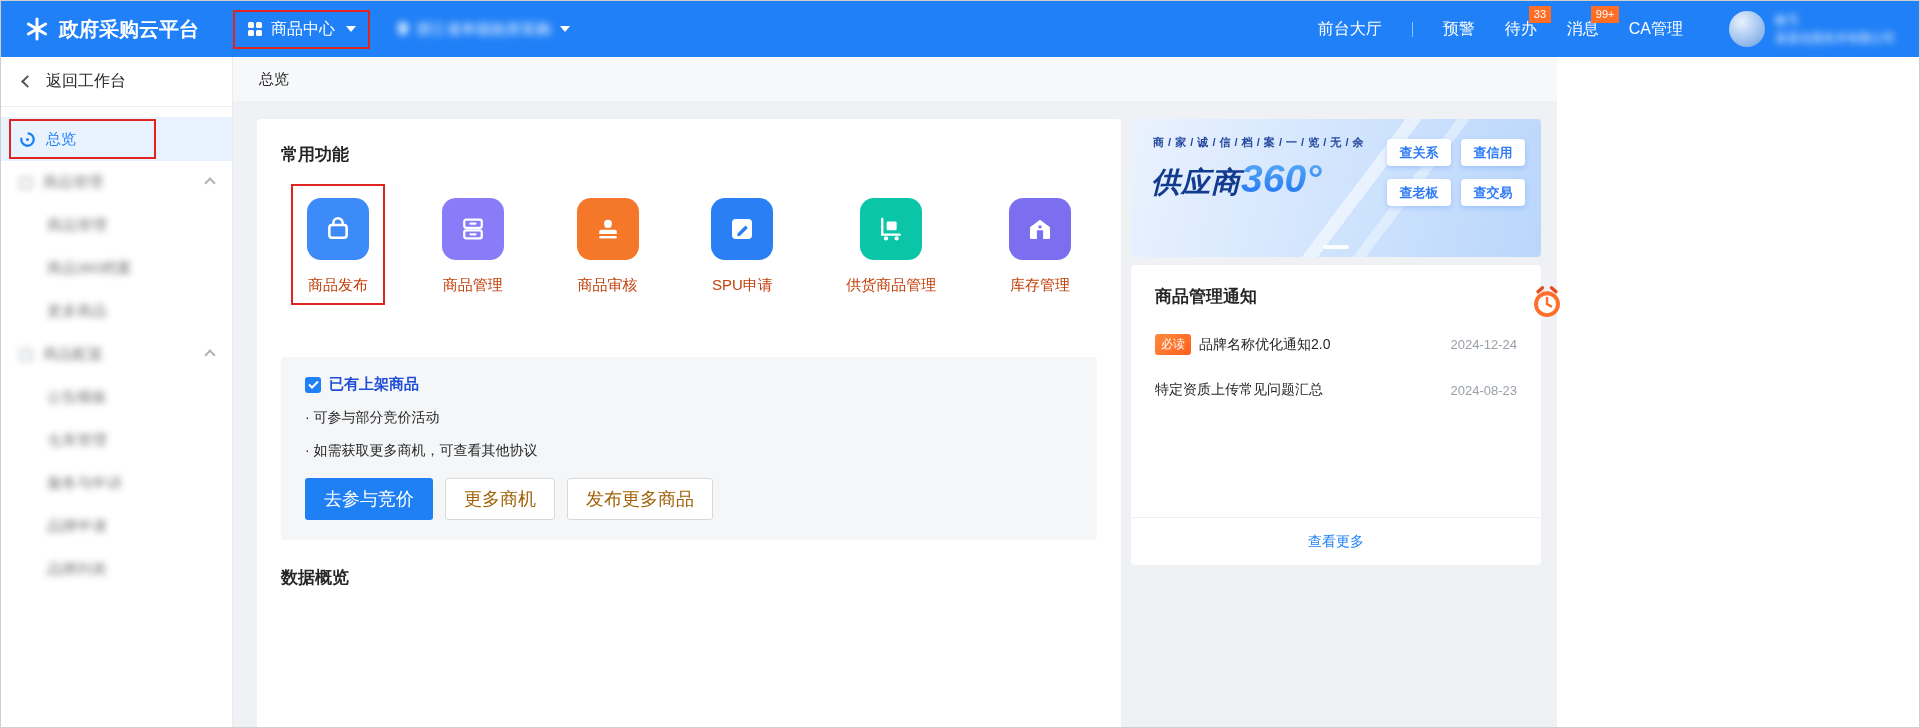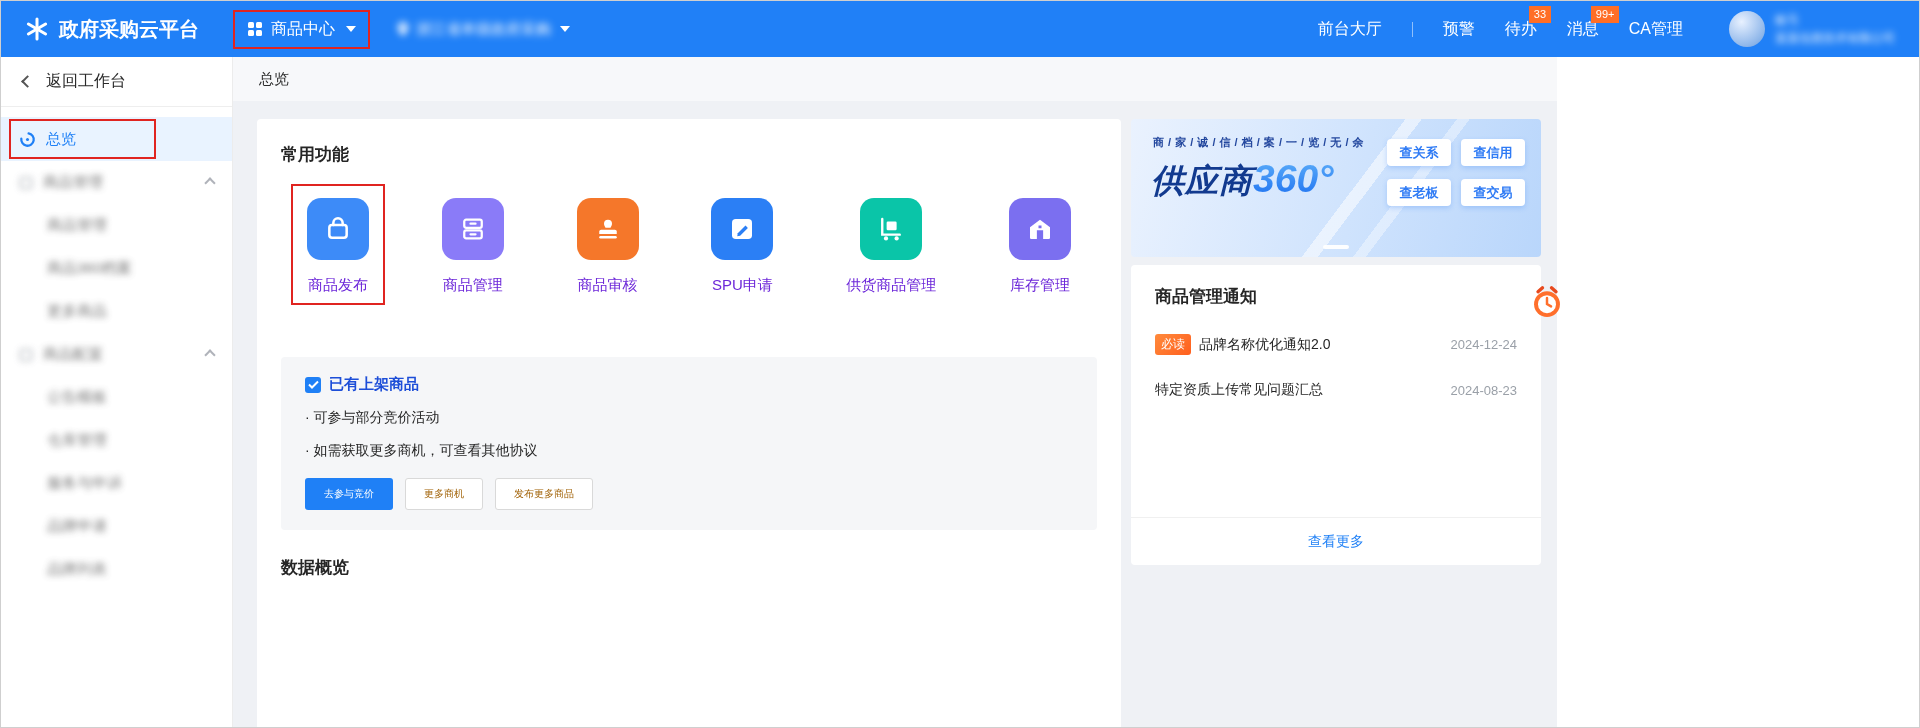--- a/index.html
+++ b/index.html
@@ -37,38 +37,38 @@
   .breadcrumb{position:absolute;top:56px;left:232px;width:1324px;height:44px;background:#F7F8FA;display:flex;align-items:center;padding:0 26px;font-size:15px;color:#2a2a2a;z-index:1;}
   .content{position:absolute;top:100px;left:232px;width:1324px;bottom:0;background:#EFF1F5;overflow:hidden;z-index:1;}
   .white-strip{position:absolute;top:56px;left:1556px;right:0;bottom:0;background:#fff;z-index:1;}
 
   
   .main-card{position:absolute;left:24px;top:18px;width:864px;height:660px;background:#fff;border-radius:4px;padding:24px;}
   .section-title{font-size:17px;font-weight:bold;color:#262626;}
   .fn-row{display:flex;justify-content:space-between;margin-top:32px;padding:0 26px;}
   .fn-item{position:relative;display:flex;flex-direction:column;align-items:center;gap:16px;cursor:pointer;}
   .fn-icon{width:62px;height:62px;border-radius:14px;display:flex;align-items:center;justify-content:center;flex:none;}
-  .fn-label{font-size:15px;color:#6d28d9;white-space:nowrap;}
+  .fn-label{font-size:15px;color:#c2410c;white-space:nowrap;}
   .fn-anno{position:absolute;left:-16px;right:-16px;top:-14px;bottom:-10px;border:2px solid #E02420;pointer-events:none;}
   .tip-box{margin-top:62px;background:#F5F6F8;border-radius:4px;padding:18px 24px 20px;}
   .tip-head{display:flex;align-items:center;gap:8px;font-size:15px;font-weight:bold;color:#1d4ed8;}
   .checkbox{width:16px;height:16px;border-radius:3px;background:#1F80F6;display:flex;align-items:center;justify-content:center;flex:none;cursor:pointer;}
   .tip-line{font-size:14px;color:#262626;margin-top:15px;}
   .tip-btns{display:flex;gap:12px;margin-top:18px;}
-  .btn{font-size:10px;padding:8px 18px;border-radius:3px;cursor:pointer;border:1px solid transparent;white-space:nowrap;}
+  .btn{font-size:18px;padding:8px 18px;border-radius:3px;cursor:pointer;border:1px solid transparent;white-space:nowrap;}
   .btn.primary{background:#1F80F6;color:#fff;}
   .btn.ghost{background:#fff;border-color:#D9D9D9;color:#a16207;}
   .data-title{margin-top:26px;}
 
   
   .banner-card{position:absolute;left:898px;top:18px;width:410px;height:138px;border-radius:4px;background:linear-gradient(105deg,#EAF2FE 0%,#CFE3FD 55%,#B9D6FB 100%);overflow:hidden;cursor:pointer;}
   .banner-card::before{content:"";position:absolute;left:150px;top:-30px;width:180px;height:220px;transform:rotate(12deg);background:linear-gradient(115deg,transparent 42%,rgba(255,255,255,.55) 42% 47%,transparent 47% 58%,rgba(255,255,255,.4) 58% 62%,transparent 62%);}
   .slogan{position:absolute;top:16px;left:22px;font-size:11px;font-weight:bold;color:#23479e;letter-spacing:.5px;}
   .banner-title{position:absolute;top:38px;left:20px;font-style:italic;font-weight:bold;display:flex;align-items:baseline;}
-  .t-main{font-size:33px;color:#123a8f;letter-spacing:1px;}
+  .t-main{font-size:29px;color:#123a8f;letter-spacing:1px;}
   .t-360{font-size:39px;background:linear-gradient(180deg,#5fb0fa,#1b6ef0);-webkit-background-clip:text;background-clip:text;color:transparent;}
   .banner-btns{position:absolute;top:20px;right:16px;display:grid;grid-template-columns:repeat(2,64px);gap:13px 10px;}
   .banner-btn{height:27px;background:#fff;border-radius:4px;color:#2f7bf5;font-size:13px;font-weight:bold;display:flex;align-items:center;justify-content:center;cursor:pointer;box-shadow:0 2px 5px rgba(47,123,245,.25);}
   .carousel-dash{position:absolute;bottom:8px;left:50%;transform:translateX(-50%);width:26px;height:4px;border-radius:2px;background:rgba(255,255,255,.95);}
 
   .notice-card{position:absolute;left:898px;top:164px;width:410px;height:300px;background:#fff;border-radius:4px;padding:20px 24px 0;}
   .notice-title{font-size:17px;font-weight:bold;color:#262626;}
   .notice-item{display:flex;align-items:center;gap:8px;margin-top:26px;font-size:14px;color:#262626;cursor:pointer;justify-content:space-between;}
   .notice-item .date{margin-left:auto;color:#9aa0a8;font-size:13px;}
   .tag{background:linear-gradient(135deg,#FF8A3C,#FF5F1E);color:#fff;font-size:12px;padding:2px 6px;border-radius:3px;flex:none;}

